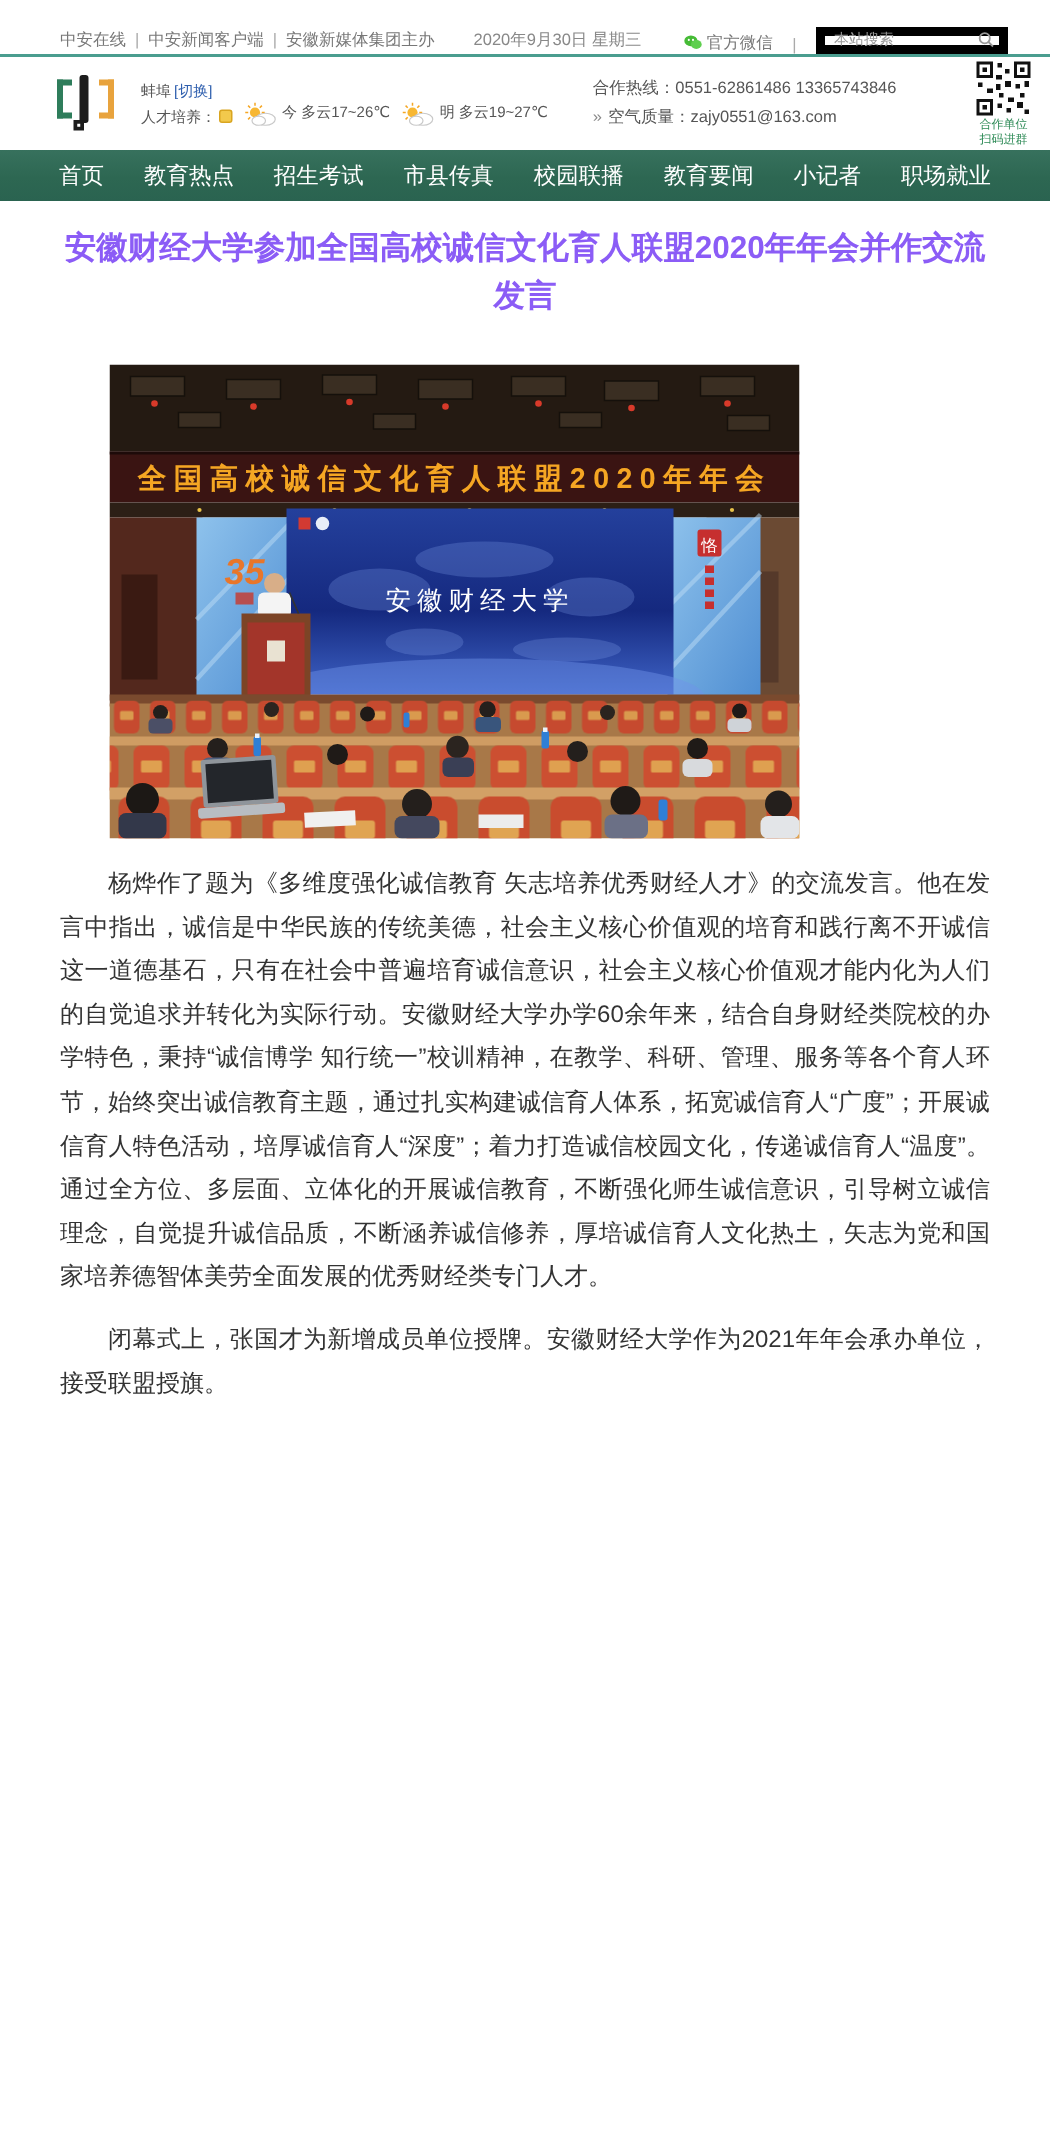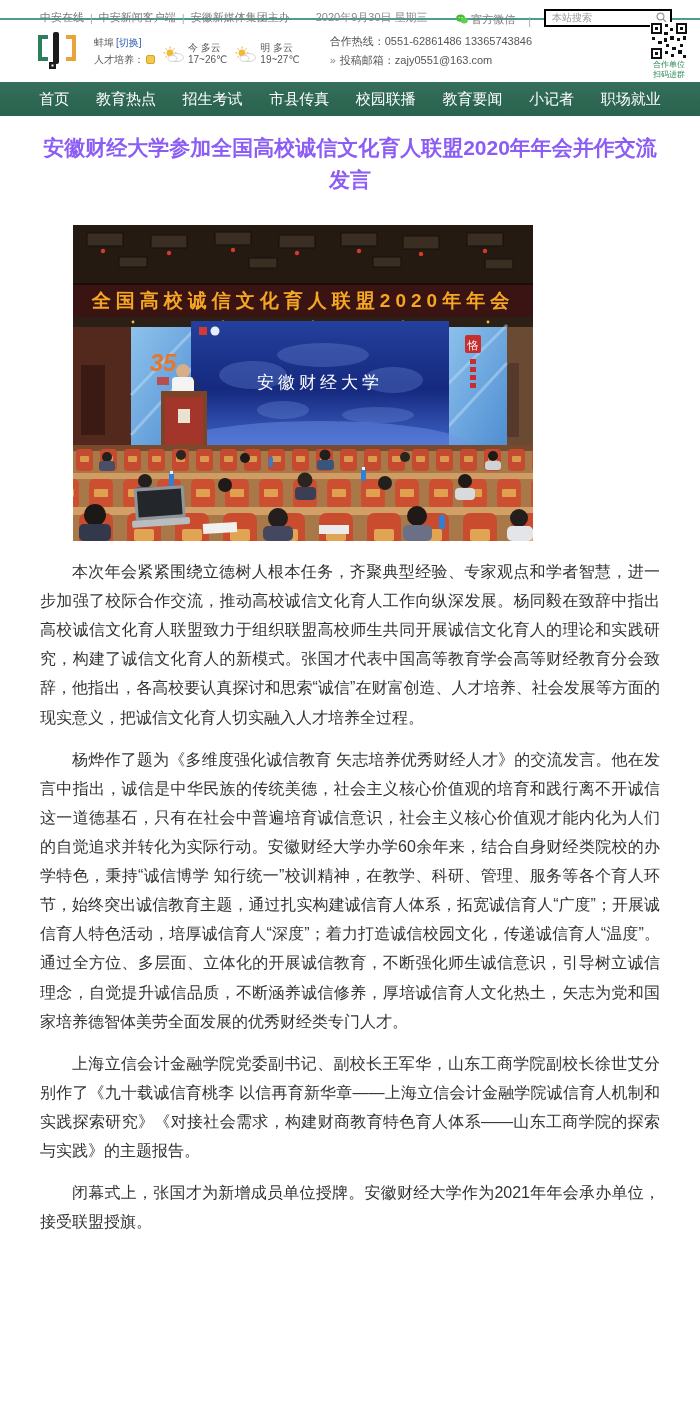--- a/index.html
+++ b/index.html
@@ -4,31 +4,31 @@
 <style>
   * { margin:0; padding:0; box-sizing:border-box; }
   html,body { background:#fff; }
   body {
     width:700px; margin:0 auto;
     font-family:"Liberation Sans","DejaVu Sans",sans-serif;
     color:#333;
   }
   
   .topbar {
-    height:20px; display:flex; align-items:center;
+    height:38px; display:flex; align-items:center;
     padding:17px 28px 0 40px; font-size:11px; color:#777;
     border-bottom:2px solid #4a9d8f; background:#fff;
   }
   .topbar a, .topbar .lnk { color:#777; text-decoration:none; cursor:pointer; }
   .topbar .sep { margin:0 6px; color:#aaa; }
   .topbar .date { margin-left:26px; color:#888; }
   .topbar .right { margin-left:auto; display:flex; align-items:flex-end; gap:7px; }
   .wechat { display:flex; align-items:center; gap:3px; color:#777; cursor:pointer; }
   .searchbox {
-    display:flex; align-items:center; border:2px solid #000000; background:#fff;
+    display:flex; align-items:center; border:6px solid #000000; background:#fff;
     height:18px; width:128px; padding:0 3px 0 6px;
   }
   .searchbox input {
     border:none; outline:none; flex:1; font-size:10px; color:#555; min-width:0;
     font-family:inherit; background:transparent;
   }
   .searchbox input::placeholder { color:#999; }
   
   .header {
     height:62px; display:flex; align-items:center;
@@ -47,21 +47,21 @@
     margin-left:6px;
   }
   .weather .loc { display:flex; flex-direction:column; gap:3px; }
   .weather .loc .row { display:flex; align-items:center; gap:2px; white-space:nowrap; }
   .switch-link { color:#2f5fae; cursor:pointer; }
   .aqi {
     width:9px; height:9px; border-radius:2px; background:#f2c94c;
     border:1px solid #d9a520; display:inline-block;
   }
   .wx-item { display:flex; align-items:center; gap:3px; }
-  .wx-item .t { display:flex; flex-direction:column; line-height:1.25; white-space:nowrap; }
+  .wx-item .t { display:flex; flex-direction:row; line-height:1.25; white-space:nowrap; }
   .contact { font-size:11px; color:#555; line-height:1.7; margin-left:20px; white-space:nowrap; }
   .contact .mark { color:#888; margin-right:1px; }
   .qr { margin-left:auto; display:flex; flex-direction:column; align-items:center; width:46px; }
   .qr-caption { font-size:8px; color:#2e8b57; line-height:1.2; text-align:center; white-space:nowrap; }
   
   .nav {
     height:34px; display:flex; align-items:center; justify-content:space-around;
     background:linear-gradient(#37715d,#2d6752 55%,#2a6350);
     padding:0 26px;
   }
@@ -182,21 +182,21 @@
       </span>
     </span>
   </div>
 
   <div class="contact">
     <div>
       <span>合作热线：</span><span>0551-62861486 13365743846</span>
     </div>
     <div>
       <span class="mark">»</span>
-      <span>投稿邮箱：</span><span>zajy0551@163.com</span>
+      <span>空气质量：</span><span>zajy0551@163.com</span>
     </div>
   </div>
 
   <div class="qr">
     <svg width="38" height="38" viewBox="0 0 38 38">
       <rect width="38" height="38" fill="#fff"></rect>
       <g fill="#111">
         <rect x="1" y="1" width="11" height="11"></rect>
           <rect x="26" y="1" width="11" height="11"></rect>
           <rect x="1" y="26" width="11" height="11"></rect>
@@ -404,18 +404,16 @@
         <rect x="97" y="246" width="3" height="3" fill="#eaf2fb"></rect>
       <rect x="288" y="244" width="5" height="12" rx="1.5" fill="#2f7fd6"></rect>
         <rect x="289" y="242" width="3" height="3" fill="#eaf2fb"></rect>
       <rect x="196" y="232" width="4" height="10" rx="1.5" fill="#2f7fd6"></rect>
       <rect x="366" y="290" width="6" height="14" rx="2" fill="#2f7fd6"></rect>
     </g>
   </svg>
 </div>
 
 <div class="body-text">
-  <p>本次年会紧紧围绕立德树人根本任务，齐聚典型经验、专家观点和学者智慧，进一步加强了校际合作交流，推动高校诚信文化育人工作向纵深发展。杨同毅在致辞中指出高校诚信文化育人联盟致力于组织联盟高校师生共同开展诚信文化育人的理论和实践研究，构建了诚信文化育人的新模式。张国才代表中国高等教育学会高等财经教育分会致辞，他指出，各高校要认真探讨和思索“诚信”在财富创造、人才培养、社会发展等方面的现实意义，把诚信文化育人切实融入人才培养全过程。</p>
   <p>杨烨作了题为《多维度强化诚信教育 矢志培养优秀财经人才》的交流发言。他在发言中指出，诚信是中华民族的传统美德，社会主义核心价值观的培育和践行离不开诚信这一道德基石，只有在社会中普遍培育诚信意识，社会主义核心价值观才能内化为人们的自觉追求并转化为实际行动。安徽财经大学办学60余年来，结合自身财经类院校的办学特色，秉持“诚信博学 知行统一”校训精神，在教学、科研、管理、服务等各个育人环节，始终突出诚信教育主题，通过扎实构建诚信育人体系，拓宽诚信育人“广度”；开展诚信育人特色活动，培厚诚信育人“深度”；着力打造诚信校园文化，传递诚信育人“温度”。通过全方位、多层面、立体化的开展诚信教育，不断强化师生诚信意识，引导树立诚信理念，自觉提升诚信品质，不断涵养诚信修养，厚培诚信育人文化热土，矢志为党和国家培养德智体美劳全面发展的优秀财经类专门人才。</p>
-  <p>上海立信会计金融学院党委副书记、副校长王军华，山东工商学院副校长徐世艾分别作了《九十载诚信育桃李 以信再育新华章——上海立信会计金融学院诚信育人机制和实践探索研究》《对接社会需求，构建财商教育特色育人体系——山东工商学院的探索与实践》的主题报告。</p>
   <p>闭幕式上，张国才为新增成员单位授牌。安徽财经大学作为2021年年会承办单位，接受联盟授旗。</p>
 
 </div>
 
 </body></html>

